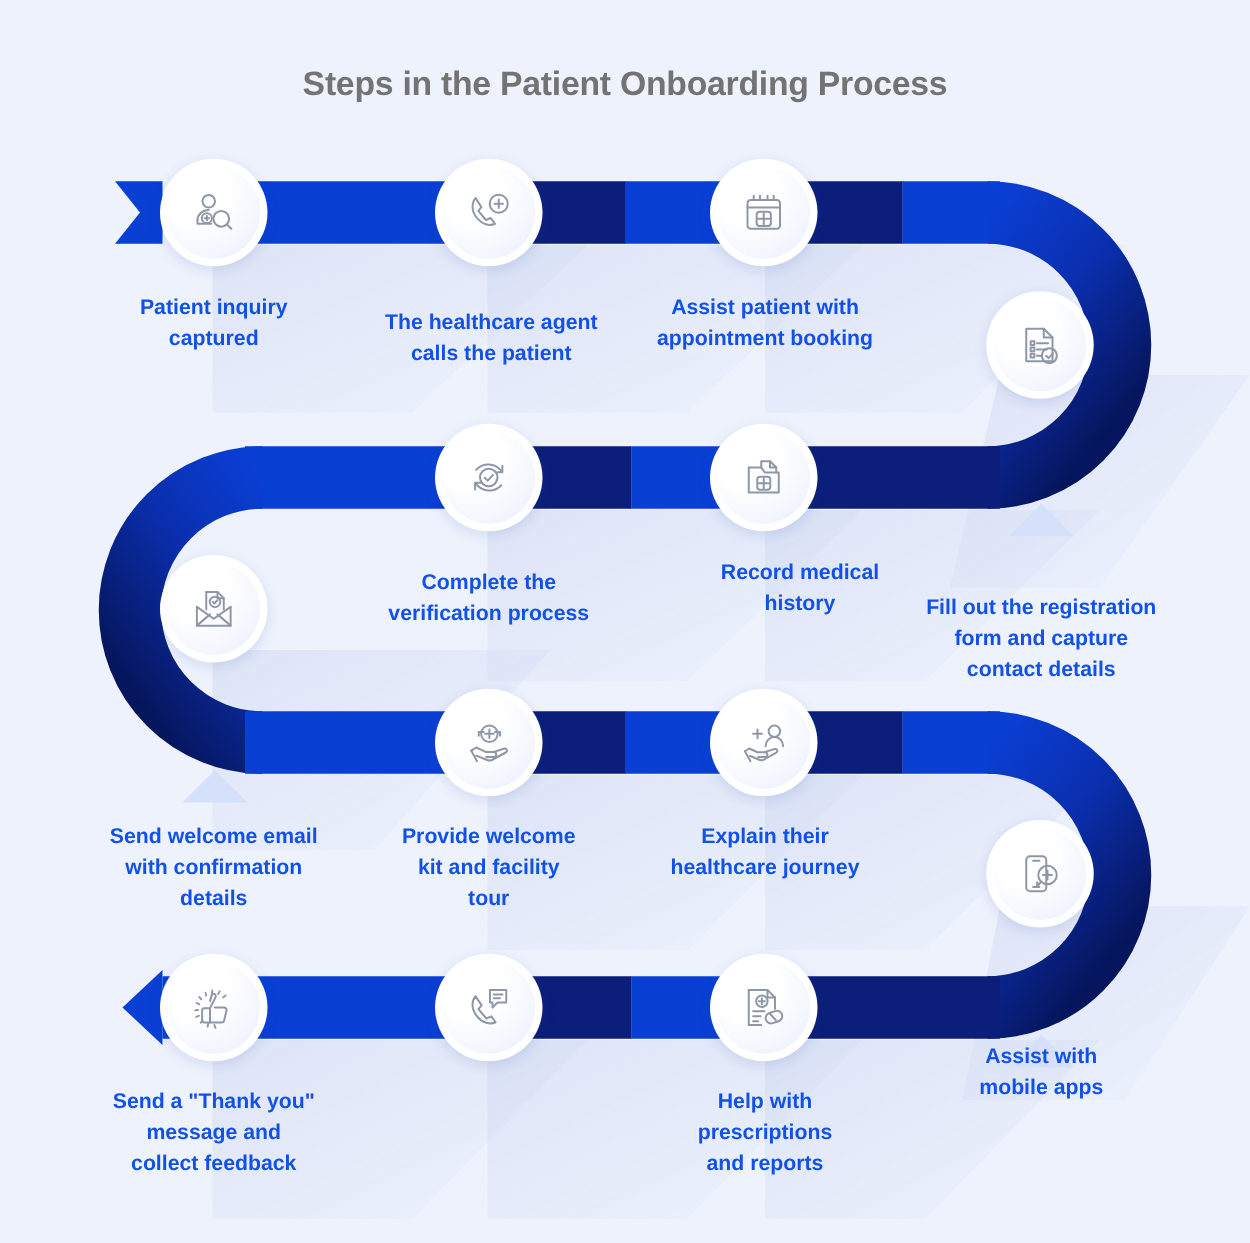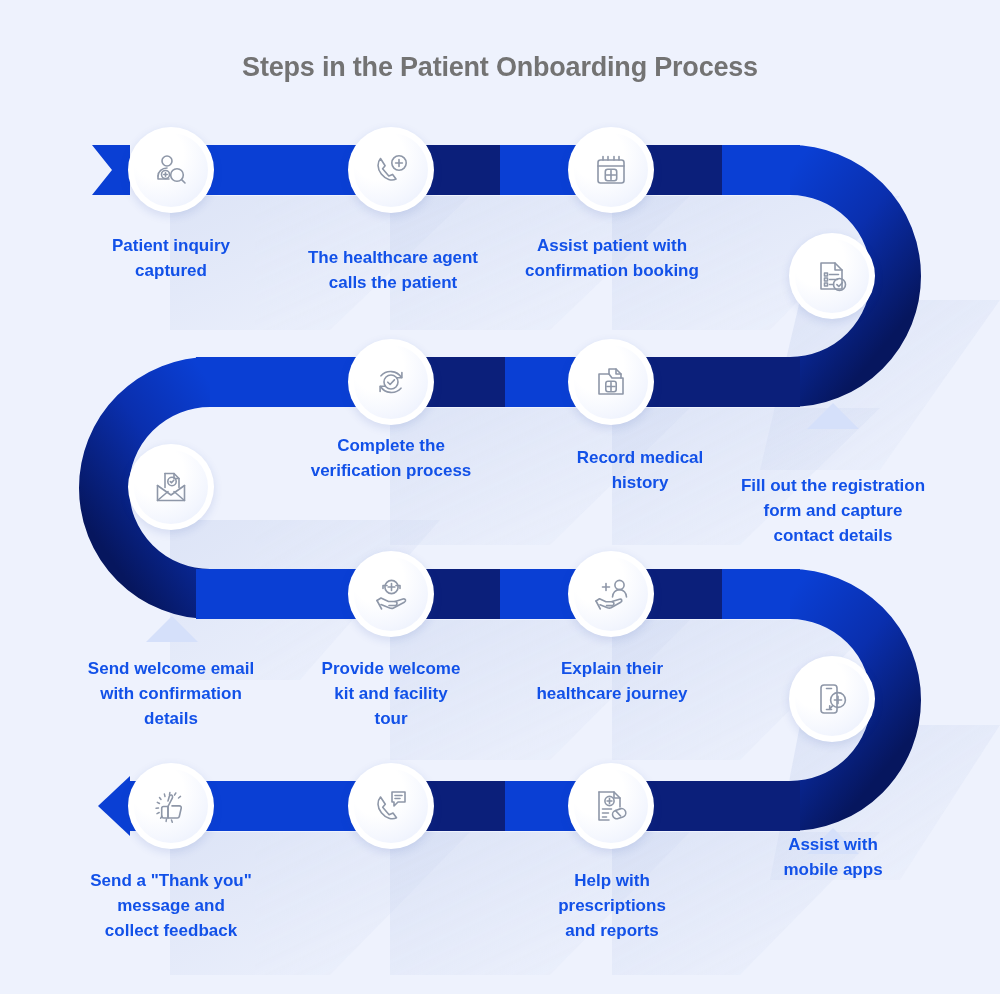--- a/index.html
+++ b/index.html
@@ -355,27 +355,27 @@
         </g>
       </svg>
     </div>
   </div>
 
   <div class="label" style="left:71px;top:233px;width:200px;">Patient inquiry
 captured</div>
   <div class="label" style="left:283px;top:233px;width:220px;margin-top:12px;">The healthcare agent
 calls the patient</div>
   <div class="label" style="left:495px;top:233px;width:234px;">Assist patient with
-confirmation booking</div>
+appointment booking</div>
   <div class="label" style="left:723px;top:445px;width:220px;margin-top:28px;">Fill out the registration
 form and capture
 contact details</div>
   <div class="label" style="left:540px;top:445px;width:200px;">Record medical
 history</div>
-  <div class="label" style="left:288px;top:433px;width:206px;">Complete the
+  <div class="label" style="left:288px;top:453px;width:206px;">Complete the
 verification process</div>
   <div class="label" style="left:68px;top:656px;width:206px;">Send welcome email
 with confirmation
 details</div>
   <div class="label" style="left:295px;top:656px;width:192px;">Provide welcome
 kit and facility
 tour</div>
   <div class="label" style="left:512px;top:656px;width:200px;">Explain their
 healthcare journey</div>
   <div class="label" style="left:742px;top:832px;width:182px;">Assist with

